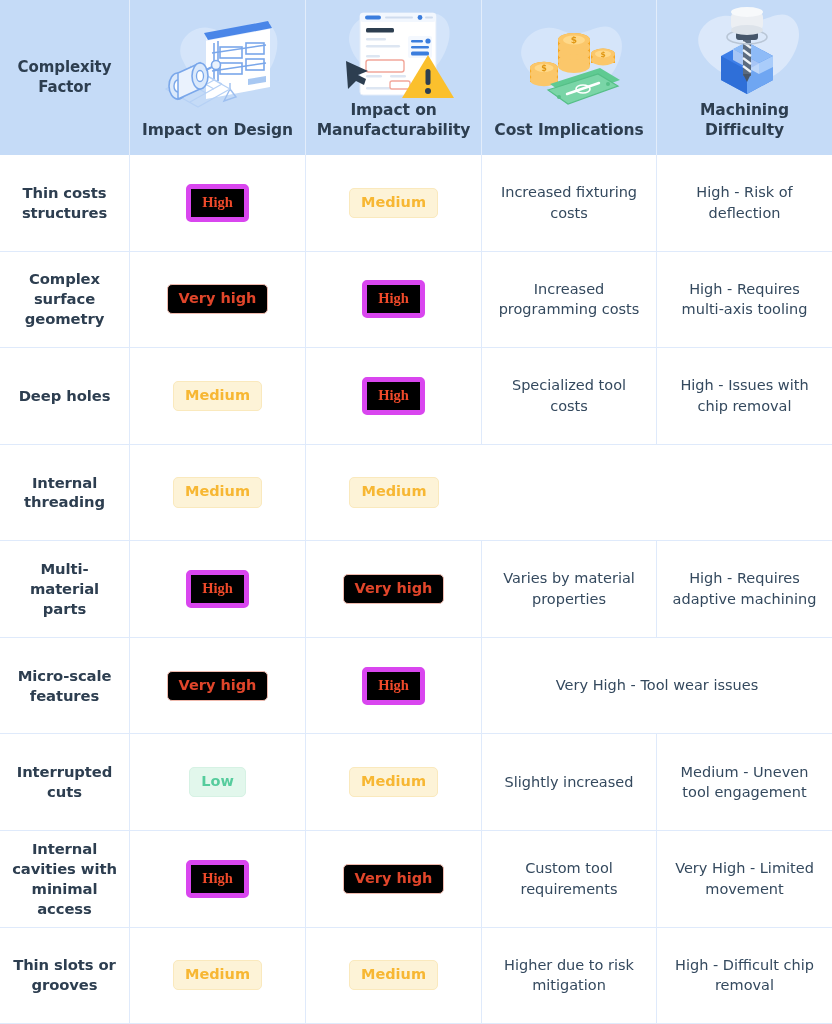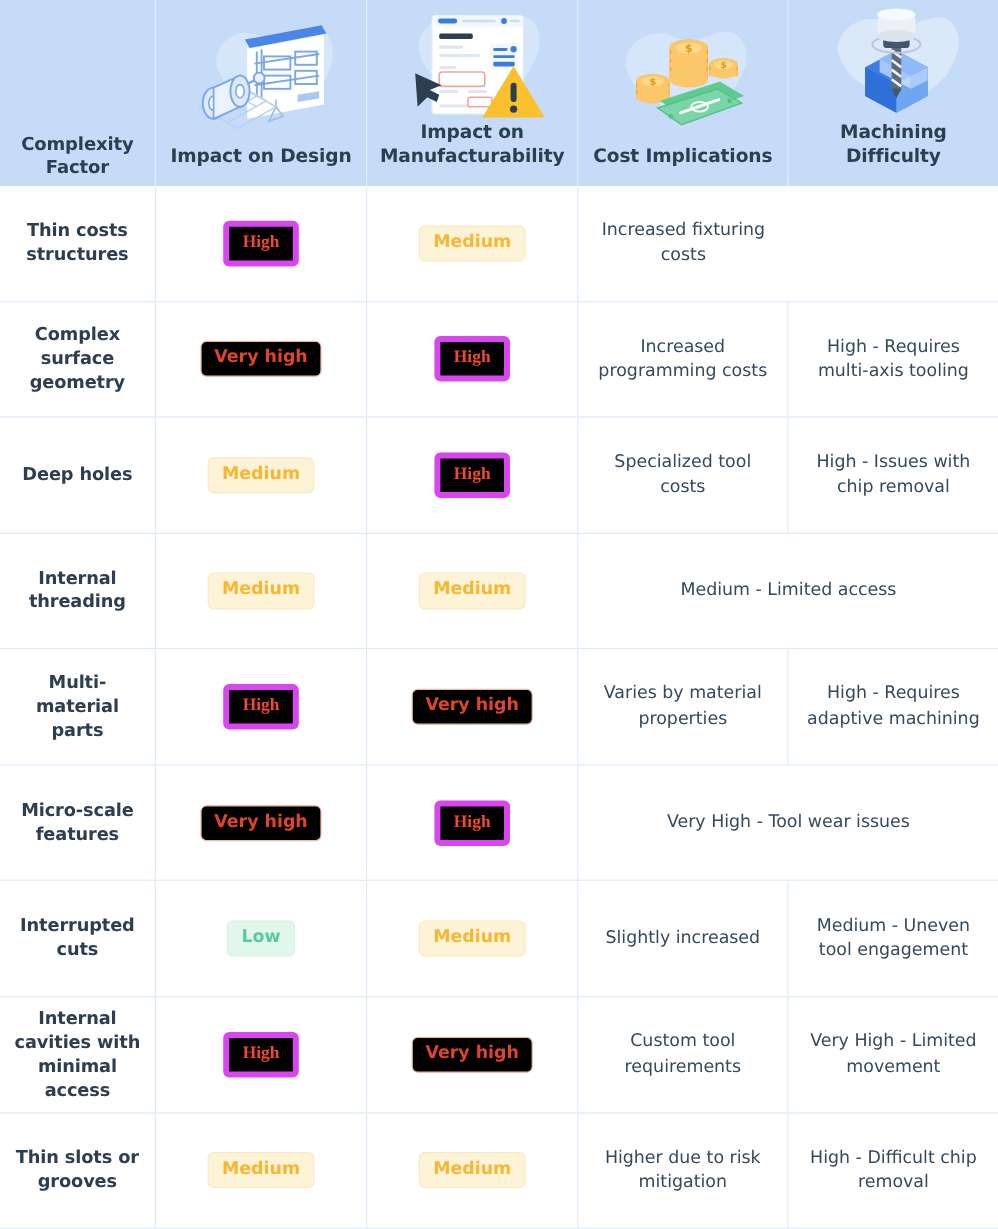--- a/index.html
+++ b/index.html
@@ -33,20 +33,21 @@
     display: flex;
     flex-direction: column;
     align-items: center;
     justify-content: flex-end;
     padding: 6px 8px 14px 8px;
     border-right: 1px solid #e3edfb;
     position: relative;
   }
   .th:last-child { border-right: none; }
   .th.first {
+    justify-content: center;
     padding-bottom: 6px;
   }
   .th-label {
     font-size: 15.5px;
     font-weight: 700;
     color: #2d3e50;
     text-align: center;
     line-height: 1.28;
     letter-spacing: -0.1px;
   }
@@ -305,20 +306,21 @@
   <div class="tbody">
       <div class="tr">
         <div class="td factor c1">Thin costs structures</div>
         <div class="td c2">
           <span class="badge badge-high">High</span>
         </div>
         <div class="td c3">
           <span class="badge badge-medium">Medium</span>
         </div>
         <div class="td c4">Increased fixturing costs</div>
+        <div class="td c5">High - Risk of deflection</div>
       </div>
       <div class="tr">
         <div class="td factor c1">Complex surface geometry</div>
         <div class="td c2">
           <span class="badge badge-veryhigh">Very high</span>
         </div>
         <div class="td c3">
           <span class="badge badge-high">High</span>
         </div>
         <div class="td c4">Increased programming costs</div>
@@ -336,21 +338,20 @@
         <div class="td c5">High - Issues with chip removal</div>
       </div>
       <div class="tr">
         <div class="td factor c1">Internal threading</div>
         <div class="td c2">
           <span class="badge badge-medium">Medium</span>
         </div>
         <div class="td c3">
           <span class="badge badge-medium">Medium</span>
         </div>
-        <div class="td c5">Medium - Limited access</div>
       </div>
       <div class="tr">
         <div class="td factor c1">Multi-material parts</div>
         <div class="td c2">
           <span class="badge badge-high">High</span>
         </div>
         <div class="td c3">
           <span class="badge badge-veryhigh">Very high</span>
         </div>
         <div class="td c4">Varies by material properties</div>

